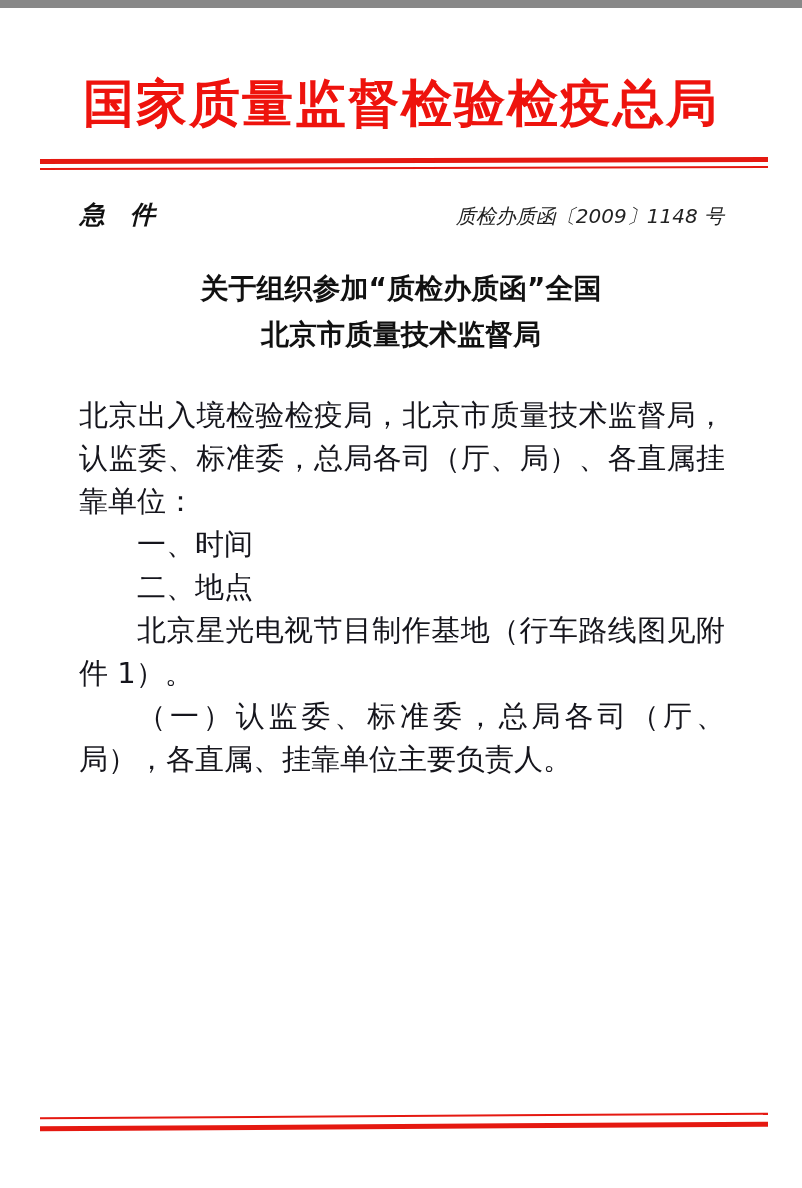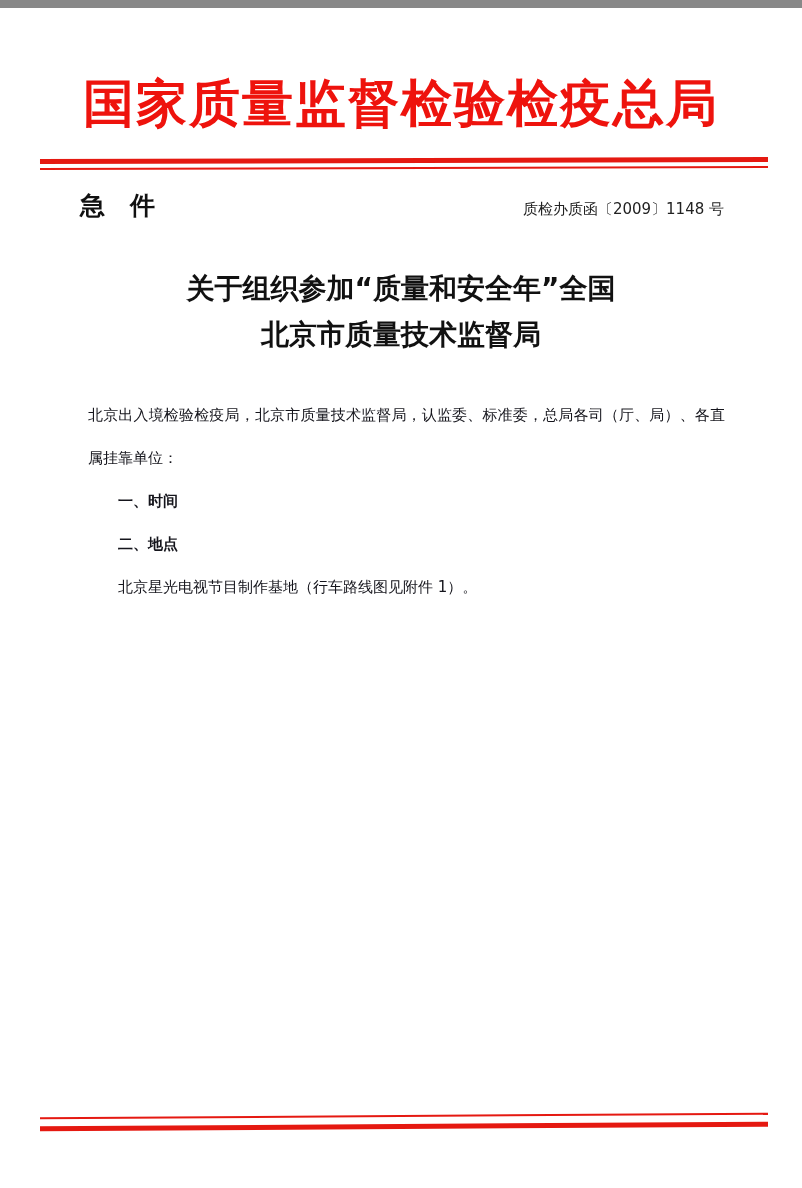--- a/index.html
+++ b/index.html
@@ -29,90 +29,92 @@
   }
   
   .rule { position: absolute; left: 40px; right: 34px; background: #e51911; }
   .rule-top-thick   { top: 150px; height: 5px; transform: rotate(-0.15deg); }
   .rule-top-thin    { top: 159px; height: 2px; transform: rotate(-0.15deg); }
   .rule-bottom-thin { top: 1107px; height: 2px; transform: rotate(-0.35deg); }
   .rule-bottom-thick{ top: 1116px; height: 5px; transform: rotate(-0.35deg); }
   
   .meta-row {
     position: absolute;
-    top: 181px;
+    top: 190px;
     left: 80px;
     right: 78px;
     display: flex;
     justify-content: space-between;
     align-items: baseline;
+    font-style: italic;
   }
   .urgency {
     font-size: 25px;
     font-weight: bold;
     color: #111;
   }
   .doc-number {
-    font-size: 15px;
+    font-size: 20px;
     color: #222;
     text-align: right;
   }
   
   .title-block {
     position: absolute;
     top: 258px;
     left: 0;
     width: 100%;
     text-align: center;
     font-size: 28px;
     font-weight: bold;
     line-height: 46px;
     color: #111;
   }
   
   .body-block {
     position: absolute;
     top: 386px;
-    left: 88px;
+    left: 79px;
     right: 77px;
-    font-size: 15px;
+    font-size: 29px;
     line-height: 43px;
     text-align: justify;
     color: #15151c;
   }
   .body-block p { margin: 0; }
   .indent { text-indent: 2em; }
-  .section-heading { font-weight: bold; text-indent: 2em; }
+  .section-heading { font-weight: normal; text-indent: 2em; }
 </style>
 </head>
 <body>
 
 <div class="page">
 
   <div class="agency">国家质量监督检验检疫总局</div>
 
   <div class="rule rule-top-thick"></div>
   <div class="rule rule-top-thin"></div>
 
   <div class="meta-row">
     <span class="urgency">急　件</span>
     <span class="doc-number">质检办质函〔2009〕1148 号</span>
   </div>
 
   <div class="title-block">
-    <div>关于组织参加“质量和安全年”全国</div>
+    <div>关于组织参加“质检办质函”全国</div>
     <div>北京市质量技术监督局</div>
   </div>
 
   <div class="body-block">
     <p>北京出入境检验检疫局，北京市质量技术监督局，认监委、标准委，总局各司（厅、局）、各直属挂靠单位：</p>
 
     <p class="section-heading">一、时间</p>
 
     <p class="section-heading">二、地点</p>
     <p class="indent">北京星光电视节目制作基地（行车路线图见附件 1）。</p>
 
+    <p class="indent">（一）认监委、标准委，总局各司（厅、局），各直属、挂靠单位主要负责人。</p>
   </div>
 
   <div class="rule rule-bottom-thin"></div>
   <div class="rule rule-bottom-thick"></div>
 
 </div>
 
 </body></html>

